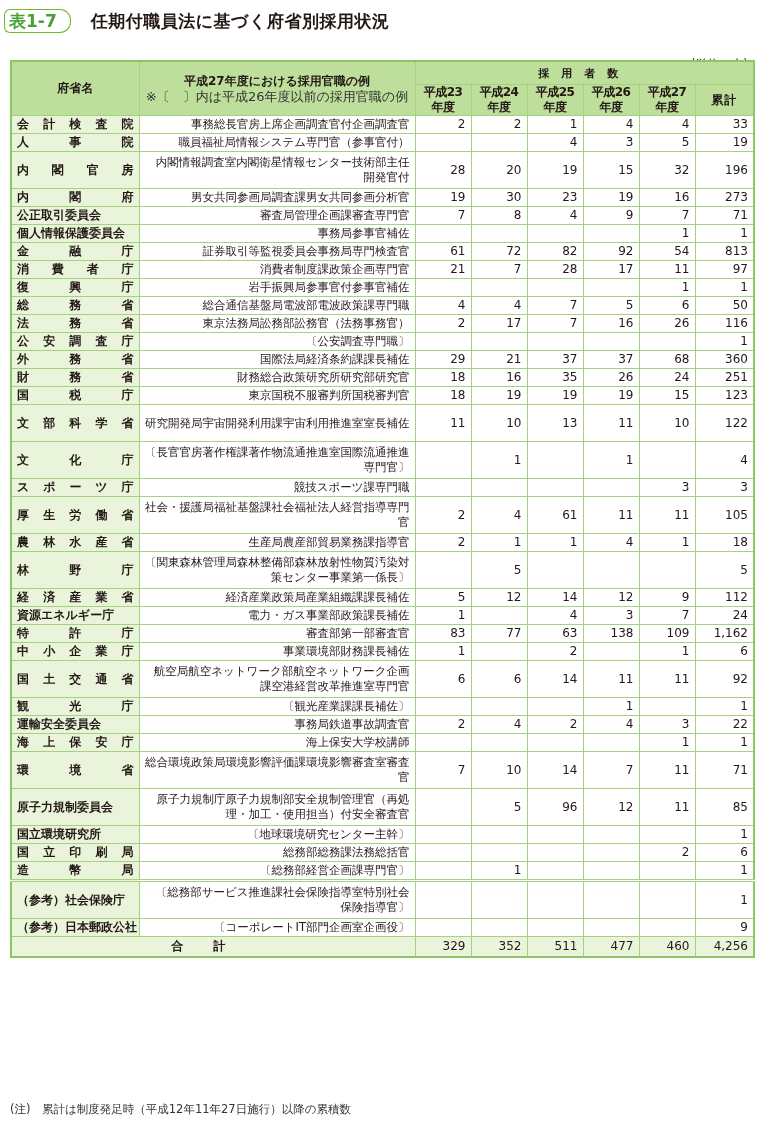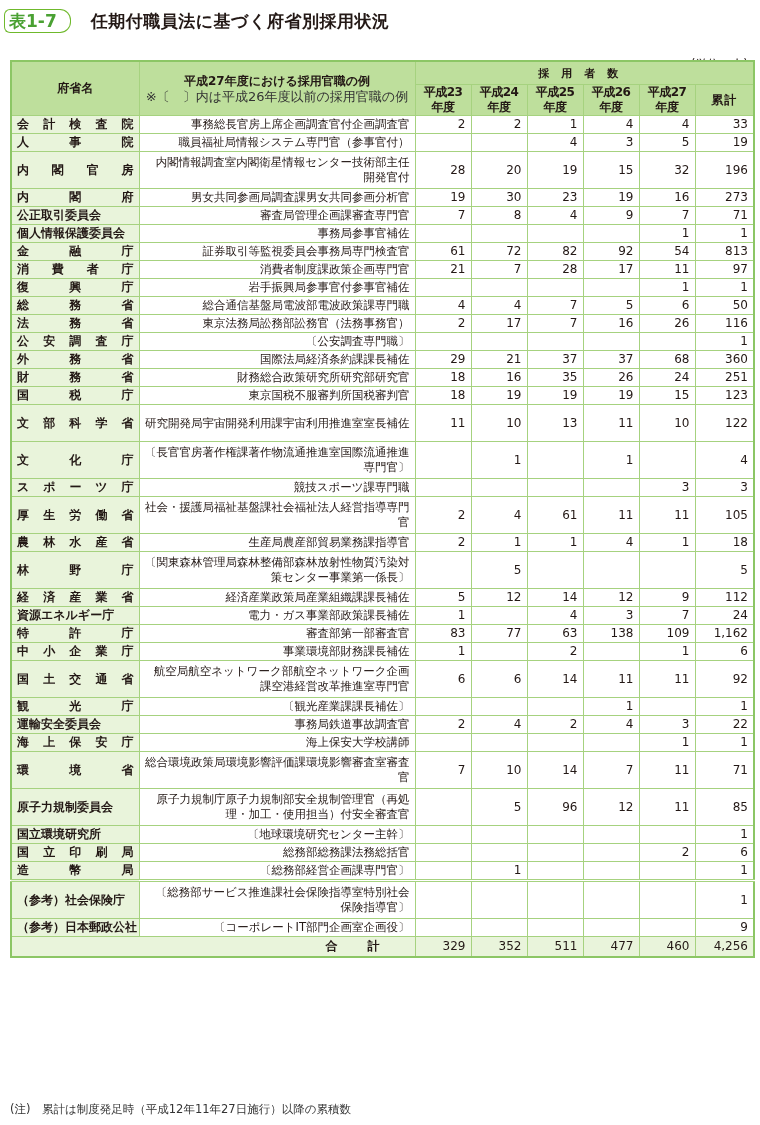--- a/index.html
+++ b/index.html
@@ -48,21 +48,21 @@
     background: #e9f4db; font-weight: bold; font-size: 12px;
     padding: 0 5px; white-space: nowrap;
   }
   td.name .nm { display: flex; justify-content: space-between; }
   td.name .nm.tight { justify-content: flex-start; letter-spacing: 0; }
   td.post { font-size: 11.5px; color: #231815; line-height: 17px; padding: 1px 6px; text-align: right; }
   td.num { text-align: right; font-size: 12px; padding-right: 6px; }
   tr.r1 td { height: 17px; }
   tr.r2 td { height: 36px; }
   tr.sum td { background: #e9f4db; height: 19px; }
-  tr.sum td.sum-label { text-align: right; font-weight: bold; font-size: 12px; letter-spacing: 30px; }
+  tr.sum td.sum-label { text-align: center; font-weight: bold; font-size: 12px; letter-spacing: 30px; }
   tr.sep td { border-top: 3px double #a6d27f; }
   .footnote { position: absolute; left: 10px; top: 1102px; font-size: 11.5px; color: #333; }
 </style>
 </head>
 <body>
 
 <div class="title-bar">
   <span class="badge">表1-7</span>
     <span class="badge-tail"></span>
   <span class="title-text">任期付職員法に基づく府省別採用状況</span>

